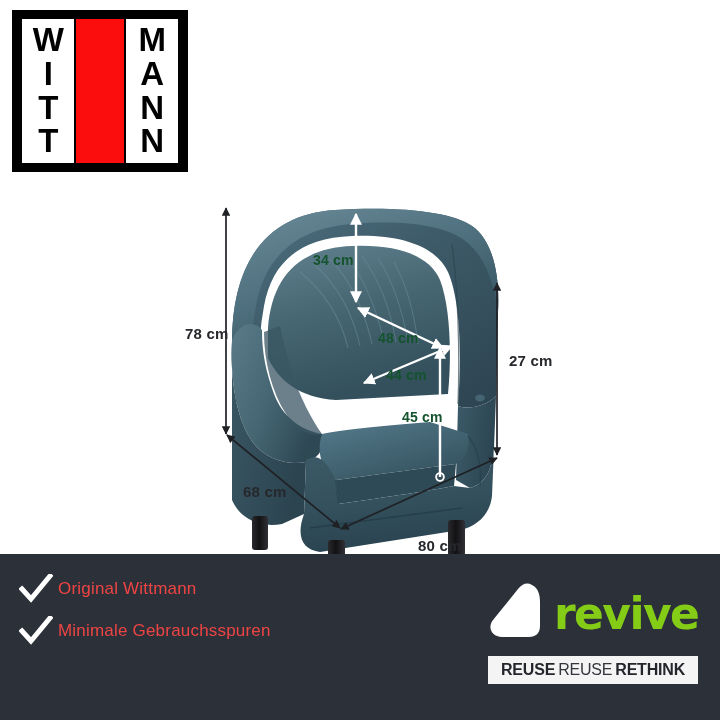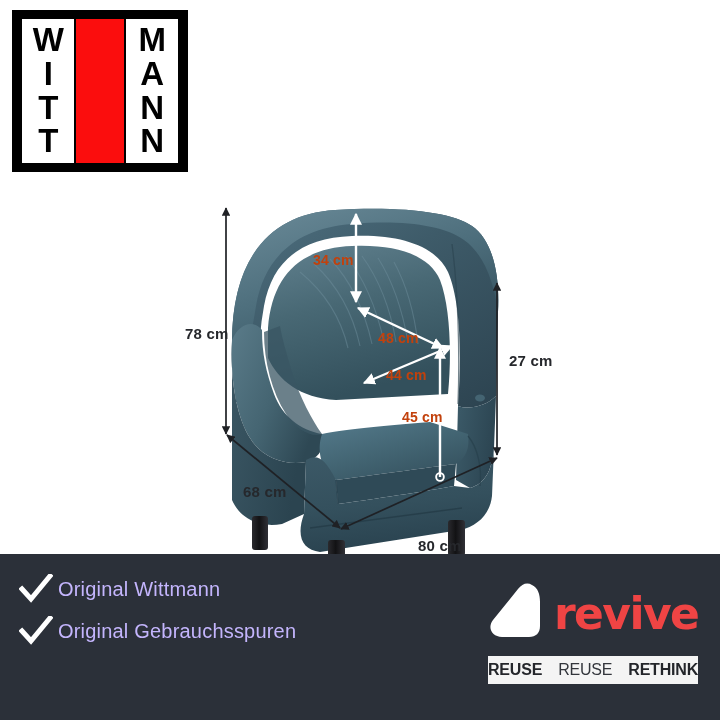--- a/index.html
+++ b/index.html
@@ -78,21 +78,21 @@
     font-size: 15px;
     color: #26282c;
     white-space: nowrap;
     letter-spacing: 0.2px;
   }
   .dim-label-white {
     position: absolute;
     font-family: "Liberation Sans", sans-serif;
     font-weight: bold;
     font-size: 14px;
-    color: #c2410c;
+    color: #14532d;
     white-space: nowrap;
     letter-spacing: 0.2px;
   }
 
   
   #footer {
     position: absolute;
     left: 0;
     top: 554px;
     width: 720px;
@@ -112,55 +112,55 @@
   }
   .check-icon {
     width: 44px;
     flex: 0 0 44px;
     display: flex;
     align-items: center;
     justify-content: center;
   }
   .feature-text {
     font-family: "Liberation Sans", sans-serif;
-    font-size: 20px;
+    font-size: 17px;
     font-weight: 300;
-    color: #c4b5fd;
+    color: #ef4444;
     letter-spacing: 0.2px;
     white-space: nowrap;
   }
 
   #revive-block {
     position: absolute;
     left: 488px;
     top: 28px;
     width: 210px;
   }
   #revive-lockup {
     display: flex;
     align-items: center;
     height: 64px;
   }
   #revive-wordmark {
     font-family: "DejaVu Sans", sans-serif;
     font-weight: bold;
     font-size: 44px;
-    color: #ef4444;
+    color: #84cc16;
     letter-spacing: -1.6px;
     line-height: 1;
     margin-left: 8px;
   }
   #revive-tag {
     margin-top: 10px;
     background: #f4f4f4;
     height: 28px;
     display: flex;
     align-items: center;
-    justify-content: space-between;
-    gap: 11px;
+    justify-content: center;
+    gap: 3px;
   }
   .tag-bold {
     font-family: "Liberation Sans", sans-serif;
     font-weight: bold;
     font-size: 16px;
     color: #24262b;
     letter-spacing: -0.2px;
   }
   .tag-light {
     font-family: "Liberation Sans", sans-serif;
@@ -403,21 +403,21 @@
         <span class="feature-text">Original Wittmann</span>
       </div>
 
 
       <div class="feature-row">
         <span class="check-icon">
           <svg width="34" height="30" viewBox="0 0 34 30">
             <path d="M 3 15 L 12 25 L 31 2" stroke="#ffffff" stroke-width="5" stroke-linecap="square" stroke-linejoin="miter" fill="none"></path>
           </svg>
         </span>
-        <span class="feature-text">Original Gebrauchsspuren</span>
+        <span class="feature-text">Minimale Gebrauchsspuren</span>
       </div>
     </div>
 
     <div id="revive-block">
       <div id="revive-lockup">
         <span>
           <svg width="58" height="60" viewBox="0 0 58 60">
             <path d="M 44 3
                      C 50 6, 52 12, 52 20
                      L 52 44

